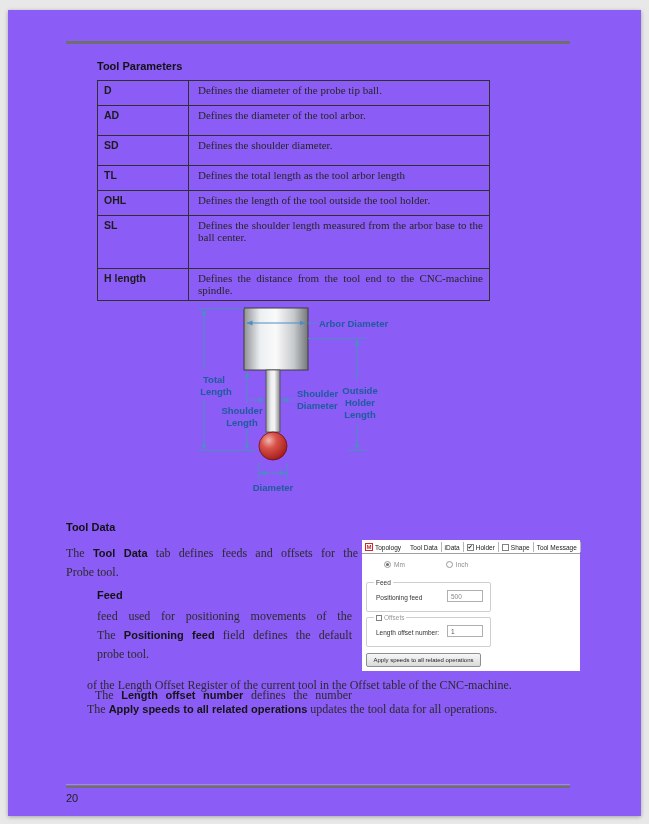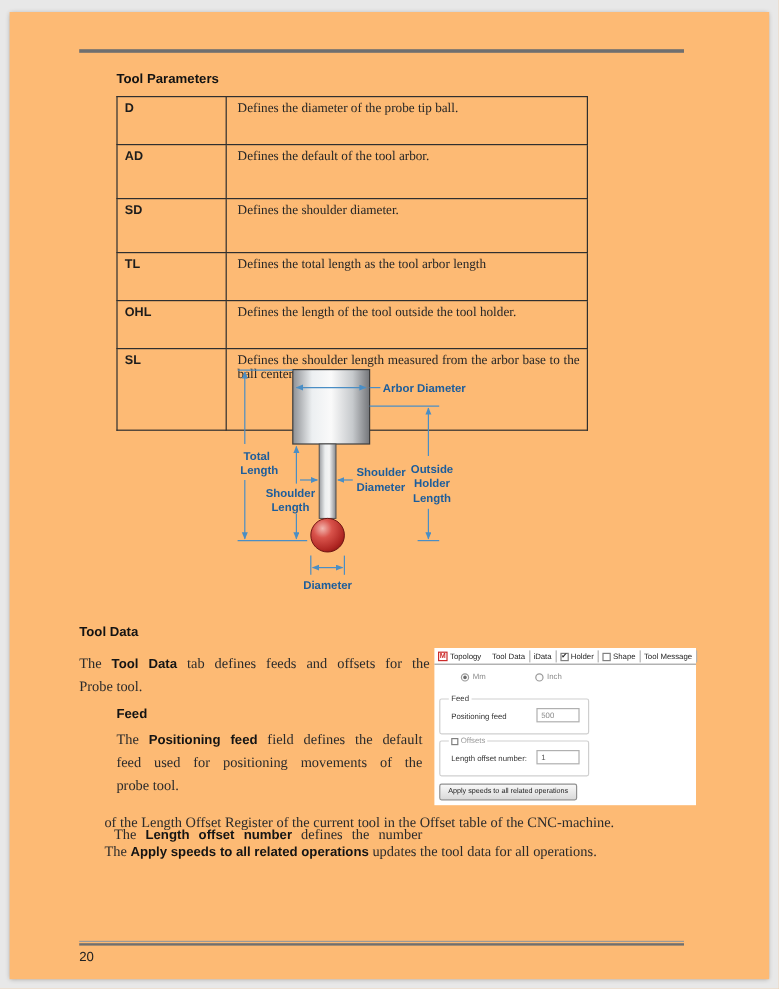--- a/index.html
+++ b/index.html
@@ -2,35 +2,35 @@
 <html><head>
 <meta charset="utf-8">
 <style>
   html,body{margin:0;padding:0;}
   body{
     width:649px;height:824px;position:relative;overflow:hidden;
     background:#e8e8e8;font-family:"Liberation Sans",sans-serif;
   }
   .page{
     position:absolute;left:8px;top:10px;width:633px;height:806px;
-    background:#fdba74;box-shadow:0 1px 4px rgba(0,0,0,.30);
+    background:#8b5cf6;box-shadow:0 1px 4px rgba(0,0,0,.30);
   }
   .abs{position:absolute;}
   .rule-top{left:58px;top:31px;width:504px;height:3px;background:#6f6f6f;}
   .rule-bottom{left:58px;top:774px;width:504px;}
   .rule-bottom .r1{height:1px;background:#9a9a9a;}
   .rule-bottom .r2{height:2px;background:#6f6f6f;margin-top:1px;}
   .h1{font:bold 11px "Liberation Sans",sans-serif;color:#121212;}
   .pageno{left:58px;top:782px;font:11px "Liberation Sans",sans-serif;color:#222;}
 
   
   .params{position:absolute;left:89px;top:70px;width:393px;border-collapse:collapse;table-layout:fixed;}
   .params td{border:1px solid #2f2f2f;vertical-align:top;}
   .params td.k{width:80px;font:bold 10.5px "Liberation Sans",sans-serif;color:#1c1c1c;padding:3px 4px 2px 6px;}
-  .params td.v{font:11px "Liberation Serif",serif;color:#262626;padding:3px 6px 17px 9px;text-align:justify;}
+  .params td.v{font:11px "Liberation Serif",serif;color:#262626;padding:3px 6px 2px 9px;text-align:justify;}
   .params tr:nth-child(1) td{height:19px;}
   .params tr:nth-child(2) td{height:24px;margin-top:16px;}
   .params tr:nth-child(3) td{height:24px;}
   .params tr:nth-child(4) td{height:19px;}
   .params tr:nth-child(5) td{height:19px;margin-left:11px;}
   .params tr:nth-child(6) td{height:47px;}
   .params tr:nth-child(7) td{height:26px;}
 
   
   .diagram{position:absolute;left:182px;top:290px;}
@@ -88,21 +88,21 @@
   <table class="params">
     <tbody>
 
         <tr>
           <td class="k">D</td>
           <td class="v">Defines the diameter of the probe tip ball.</td>
         </tr>
 
         <tr>
           <td class="k">AD</td>
-          <td class="v">Defines the default of the tool arbor.</td>
+          <td class="v">Defines the diameter of the tool arbor.</td>
         </tr>
 
         <tr>
           <td class="k">SD</td>
           <td class="v">Defines the shoulder diameter.</td>
         </tr>
 
         <tr>
           <td class="k">TL</td>
           <td class="v">Defines the total length as the tool arbor length</td>
@@ -111,20 +111,24 @@
         <tr>
           <td class="k">OHL</td>
           <td class="v">Defines the length of the tool outside the tool holder.</td>
         </tr>
 
         <tr>
           <td class="k">SL</td>
           <td class="v">Defines the shoulder length measured from the arbor base to the ball center.</td>
         </tr>
 
+        <tr>
+          <td class="k">H length</td>
+          <td class="v">Defines the distance from the tool end to the CNC-machine spindle.</td>
+        </tr>
 
     </tbody>
   </table>
 
   <svg class="diagram" width="210" height="200" viewBox="0 0 210 200">
     <defs>
       <linearGradient id="cyl" x1="0" y1="0" x2="1" y2="0">
         <stop offset="0" stop-color="#8e9094"></stop>
           <stop offset="0.25" stop-color="#eceff1"></stop>
         <stop offset="0.5" stop-color="#fafafa"></stop>
@@ -190,22 +194,22 @@
   <div class="abs h1" style="left:58px;top:511px;">Tool Data</div>
 
   <div class="abs serif" style="left:58px;top:534px;width:292px;">
     <div class="jline"><span>The </span><b>Tool Data</b><span> tab defines feeds and offsets for the</span></div>
     <div><span>Probe tool.</span></div>
   </div>
 
   <div class="abs h1" style="left:89px;top:579px;">Feed</div>
 
   <div class="abs serif" style="left:89px;top:597px;width:255px;">
+    <div class="jline"><span>feed used for positioning movements of the</span></div>
     <div class="jline"><span>The </span><b>Positioning feed</b><span> field defines the default</span></div>
-    <div class="jline"><span>feed used for positioning movements of the</span></div>
     <div><span>probe tool.</span></div>
   </div>
 
   <div class="abs serif jline" style="left:87px;top:676px;width:257px;"><span>The </span><b>Length offset number</b><span> defines the number</span></div>
   <div class="abs serif tline" style="left:79px;top:666px;"><span>of the Length Offset Register of the current tool in the Offset table of the CNC-machine.</span></div>
   <div class="abs serif tline" style="left:79px;top:690px;"><span>The </span><b>Apply speeds to all related operations</b><span> updates the tool data for all operations.</span></div>
 
   <div class="panel">
     <div class="tabbar">
       <span class="tab nosep">

